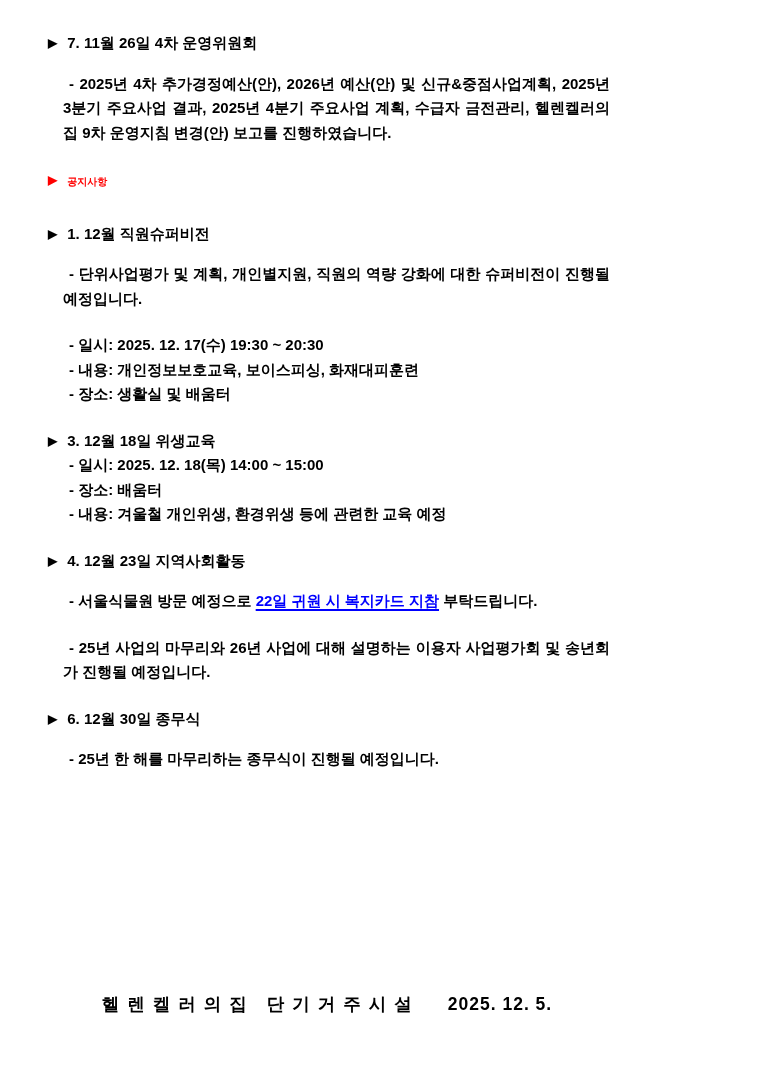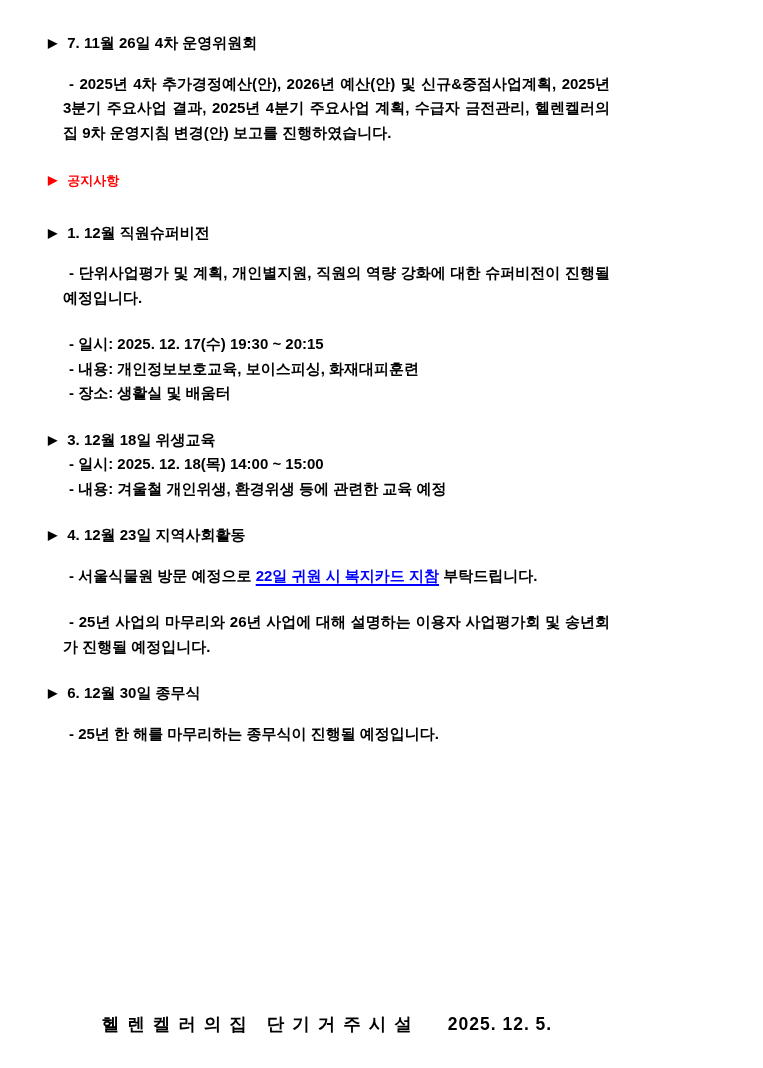--- a/index.html
+++ b/index.html
@@ -36,21 +36,21 @@
   }
   .notice-heading {
     margin: 23px 0 27px 0;
     white-space: nowrap;
   }
   .notice-heading .arrow,
   .notice-heading .heading-text {
     color: var(--accent-red, #ff0000);
   }
   .notice-heading .heading-text {
-    font-size: 13px;
+    font-size: 10px;
   }
   .body-par {
     margin: 16px 0 0 15px;
     text-indent: 6px;
     text-align: justify;
     word-break: break-all;
   }
   .body-line {
     margin: 0 0 0 15px;
     text-indent: 6px;
@@ -67,21 +67,20 @@
   .footer {
     position: absolute;
     left: 0;
     right: 0;
     top: 992px;
     display: flex;
     justify-content: center;
     align-items: baseline;
     font-size: 17.5px;
     white-space: nowrap;
-    margin-top: 20px;
   }
   .footer .spaced {
     letter-spacing: 8px;
   }
   .footer .facility-type {
     margin-left: 12px;
   }
   .footer .footer-date {
     margin-left: 28px;
     letter-spacing: 1px;
@@ -104,30 +103,31 @@
   </div>
 
   <section class="block">
     <div class="title-row">
       <span class="arrow">▶</span><span>1. 12월 직원슈퍼비전</span>
     </div>
     <p class="body-par">- 단위사업평가 및 계획, 개인별지원, 직원의 역량 강화에 대한 슈퍼비전이 진행될 예정입니다.</p>
   </section>
 
   <section class="block">
-    <p class="body-line">- 일시: 2025. 12. 17(수) 19:30 ~ 20:15</p>
+    <p class="body-line">- 일시: 2025. 12. 17(수) 19:30 ~ 20:30</p>
     <p class="body-line">- 내용: 개인정보보호교육, 보이스피싱, 화재대피훈련</p>
     <p class="body-line">- 장소: 생활실 및 배움터</p>
   </section>
 
   <section class="block">
     <div class="title-row">
       <span class="arrow">▶</span><span>3. 12월 18일 위생교육</span>
     </div>
     <p class="body-line">- 일시: 2025. 12. 18(목) 14:00 ~ 15:00</p>
+    <p class="body-line">- 장소: 배움터</p>
     <p class="body-line">- 내용: 겨울철 개인위생, 환경위생 등에 관련한 교육 예정</p>
   </section>
 
   <section class="block">
     <div class="title-row">
       <span class="arrow">▶</span><span>4. 12월 23일 지역사회활동</span>
     </div>
     <p class="body-par"><span>- 서울식물원 방문 예정으로 </span><a class="doc-link">22일 귀원 시 복지카드 지참</a><span> 부탁드립니다.</span></p>
   </section>
 

